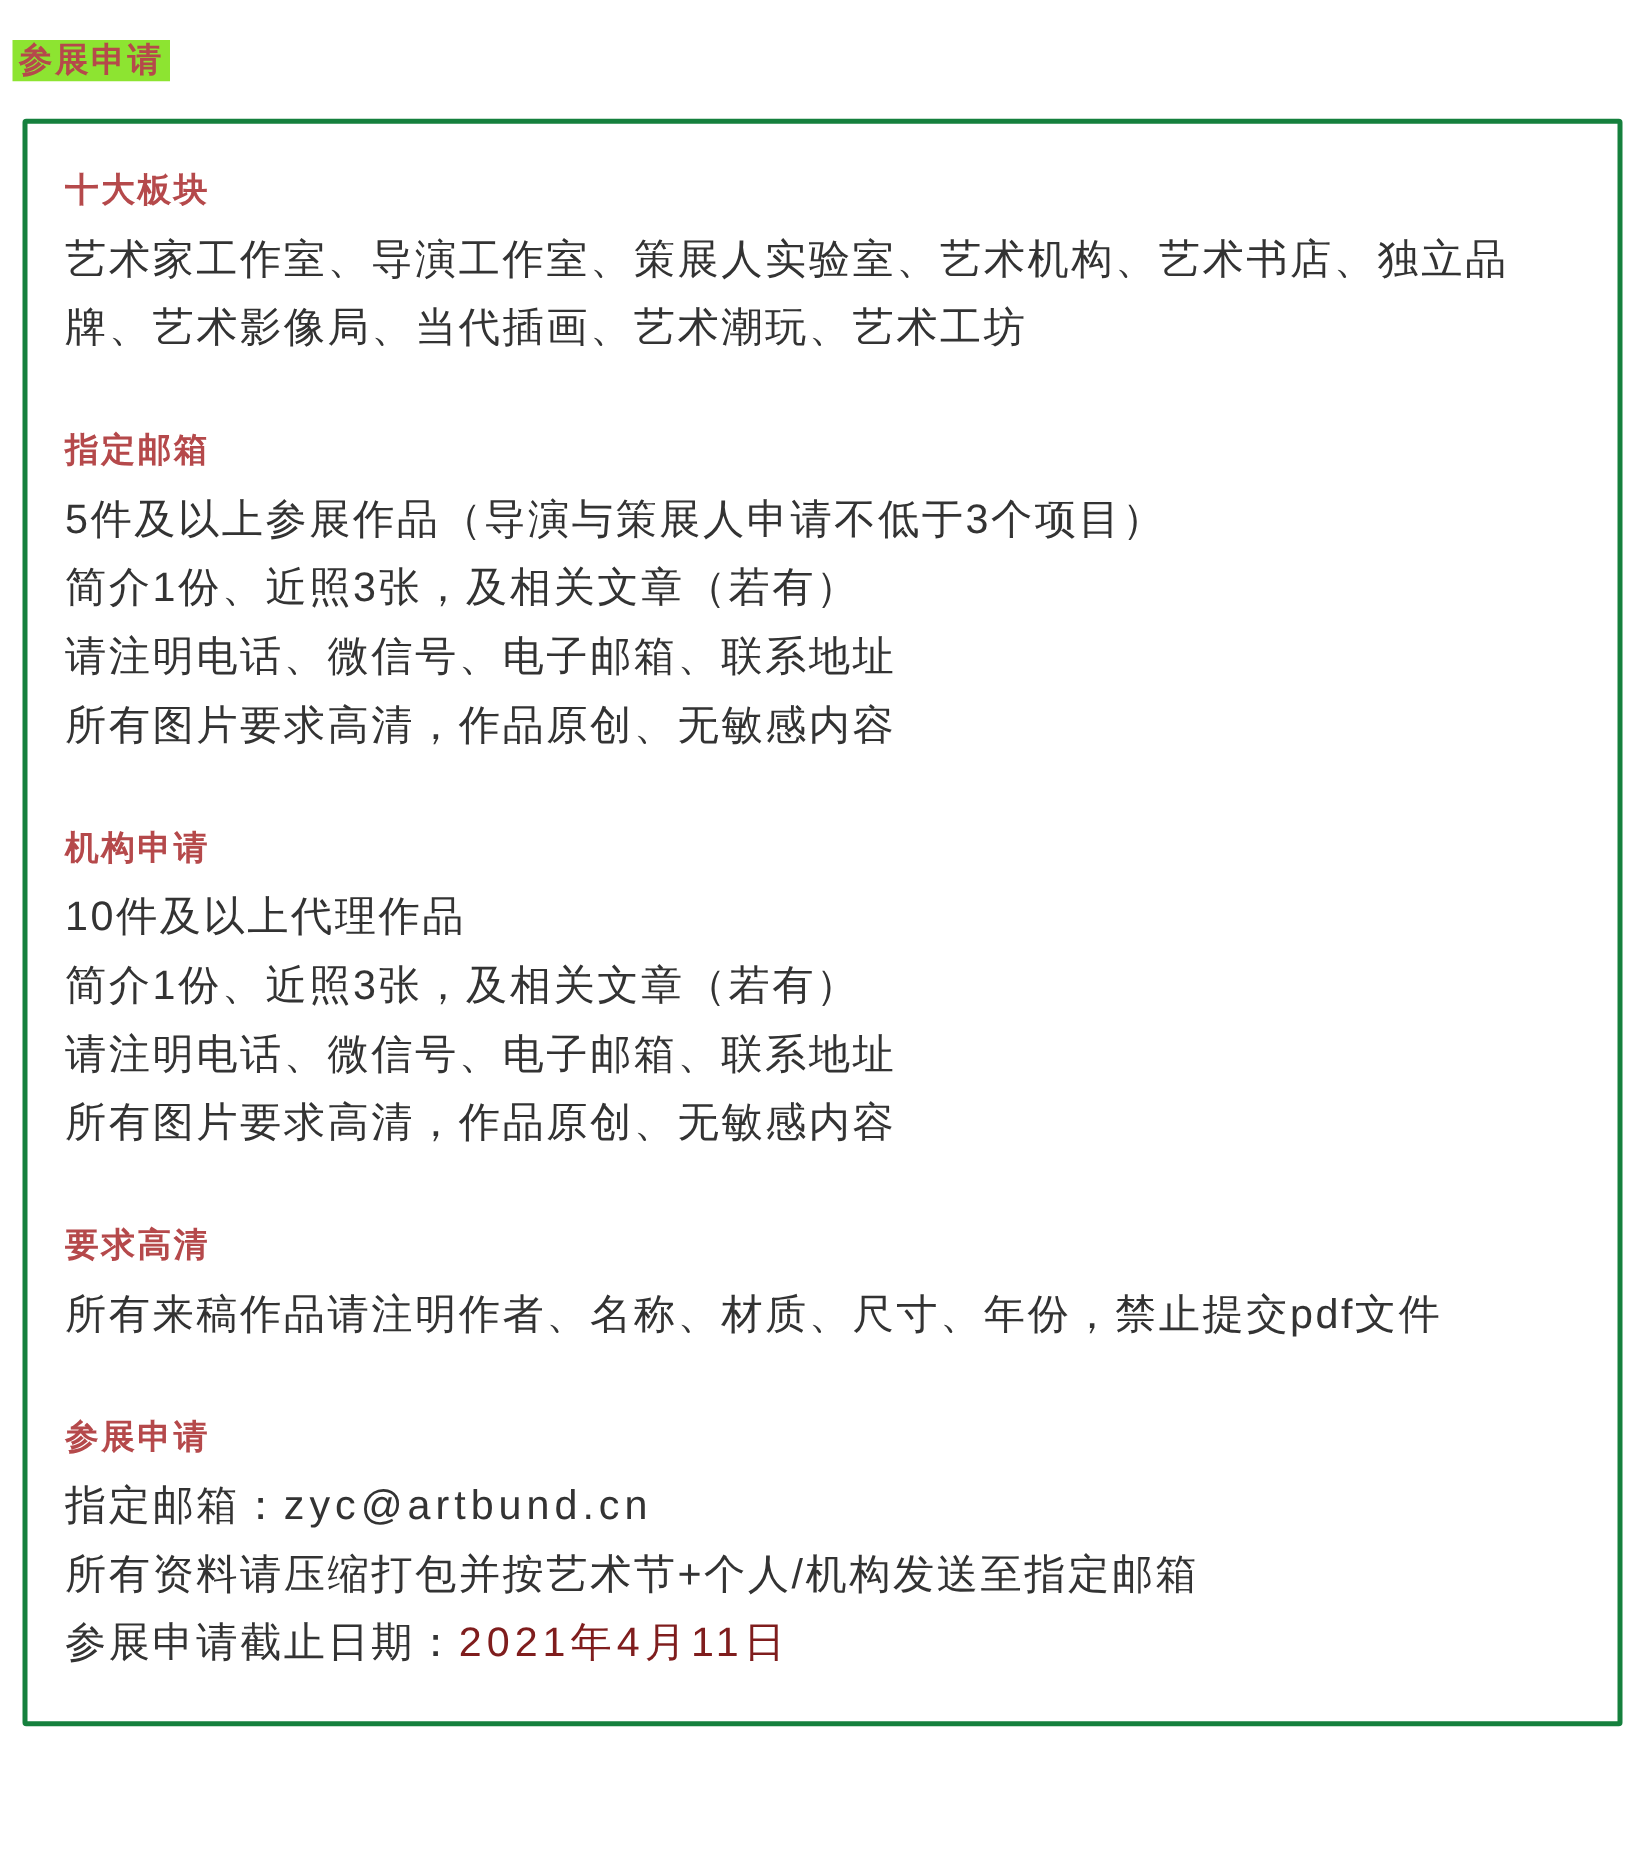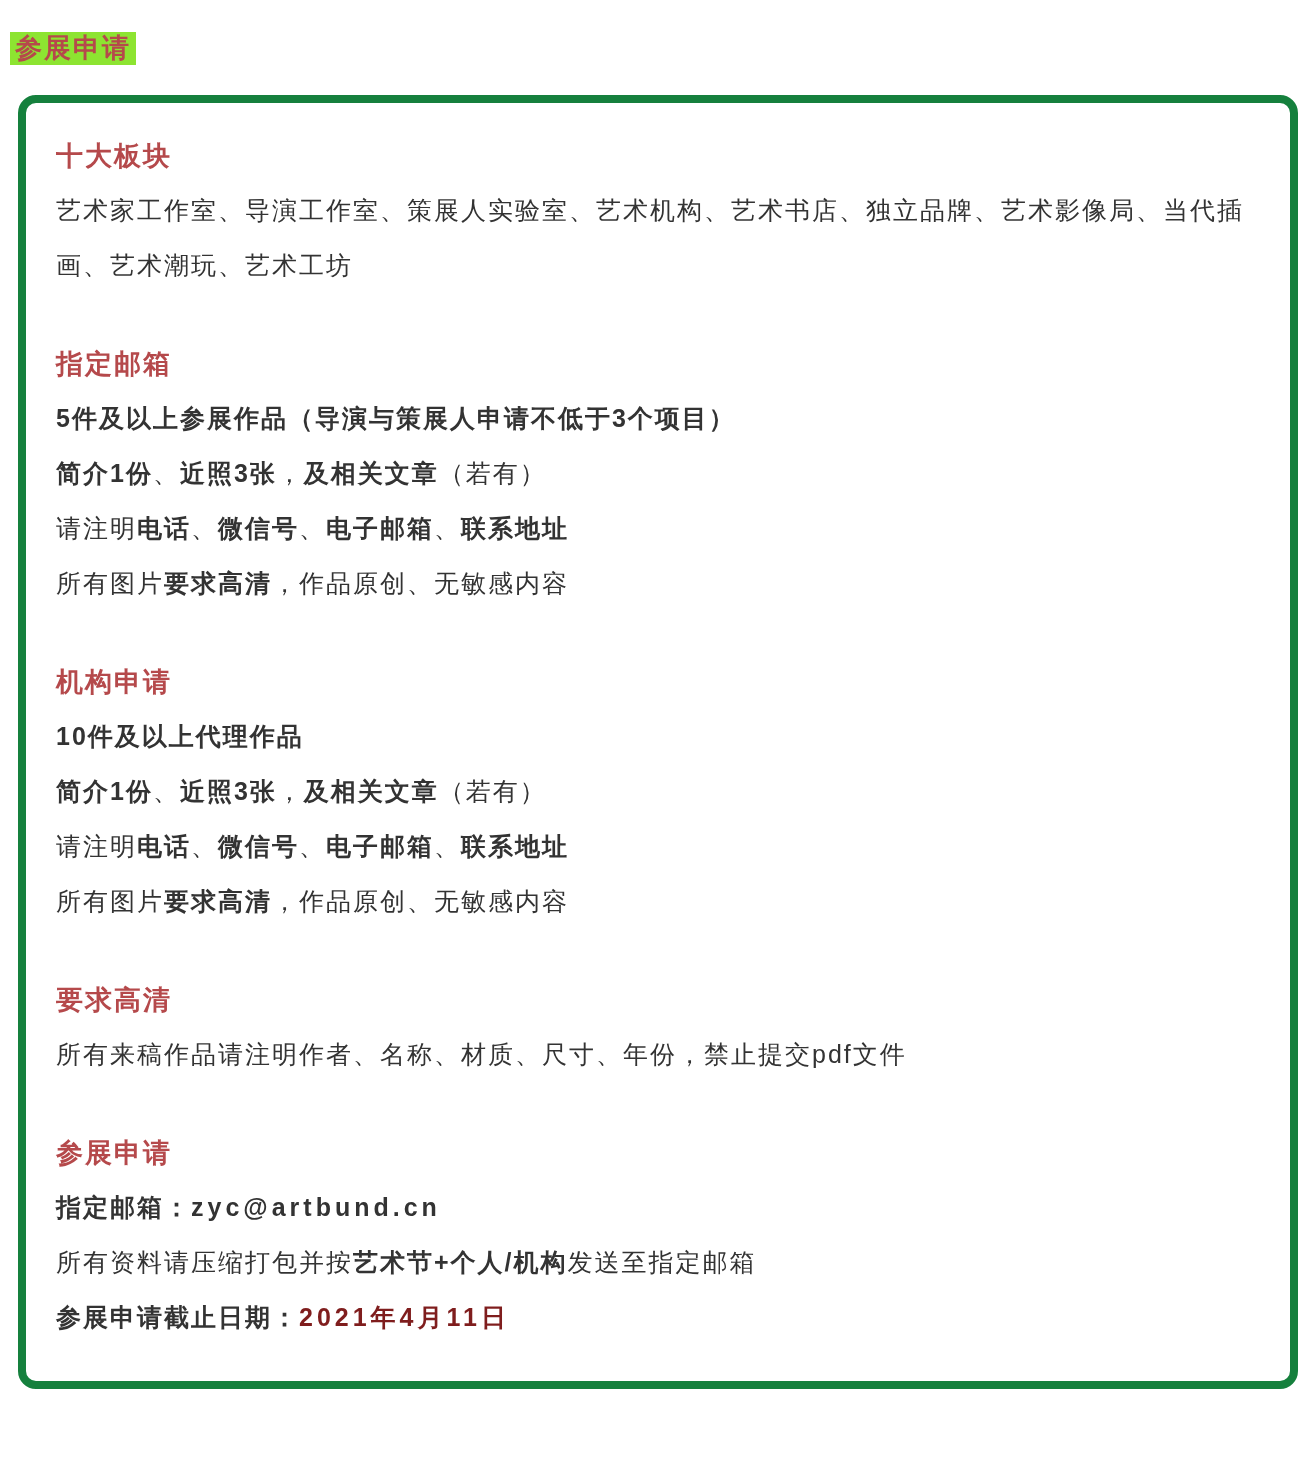--- a/index.html
+++ b/index.html
@@ -23,47 +23,47 @@
     color: #b5494b;
     font-size: 27px;
     font-weight: bold;
     line-height: 33px;
     padding: 0 5px;
     letter-spacing: 2px;
     text-align: right;
   }
   .box {
     margin: 30px 18px 20px 18px;
-    border: 8px solid #15803d;
-    border-radius: 18px;
+    border: 4px solid #15803d;
+    border-radius: 3px;
     padding: 30px 40px 36px 30px;
     box-sizing: border-box;
     background: #ffffff;
   }
   .section { margin: 0; }
   .section-heading {
     color: #b5494b;
     font-size: 27px;
     font-weight: bold;
     letter-spacing: 2px;
     line-height: 34px;
     margin: 54px 0 10px 0;
   }
   .section:first-child .section-heading {
     margin-top: 6px;
   }
   .line {
     color: #333333;
-    font-size: 25px;
+    font-size: 33px;
     line-height: 55px;
     margin: 0;
     letter-spacing: 2px;
     font-weight: normal;
   }
-  .line .b { font-weight: bold; margin-top: 36px; }
+  .line .b { font-weight: normal; margin-top: 36px; }
   .line .red { color: #7f1d1d; }
   .line .spaced { letter-spacing: 4px; }
 </style>
 </head>
 <body>
 
 <div class="page">
 
   <div class="title-wrap">
     <span class="page-title">参展申请</span>

